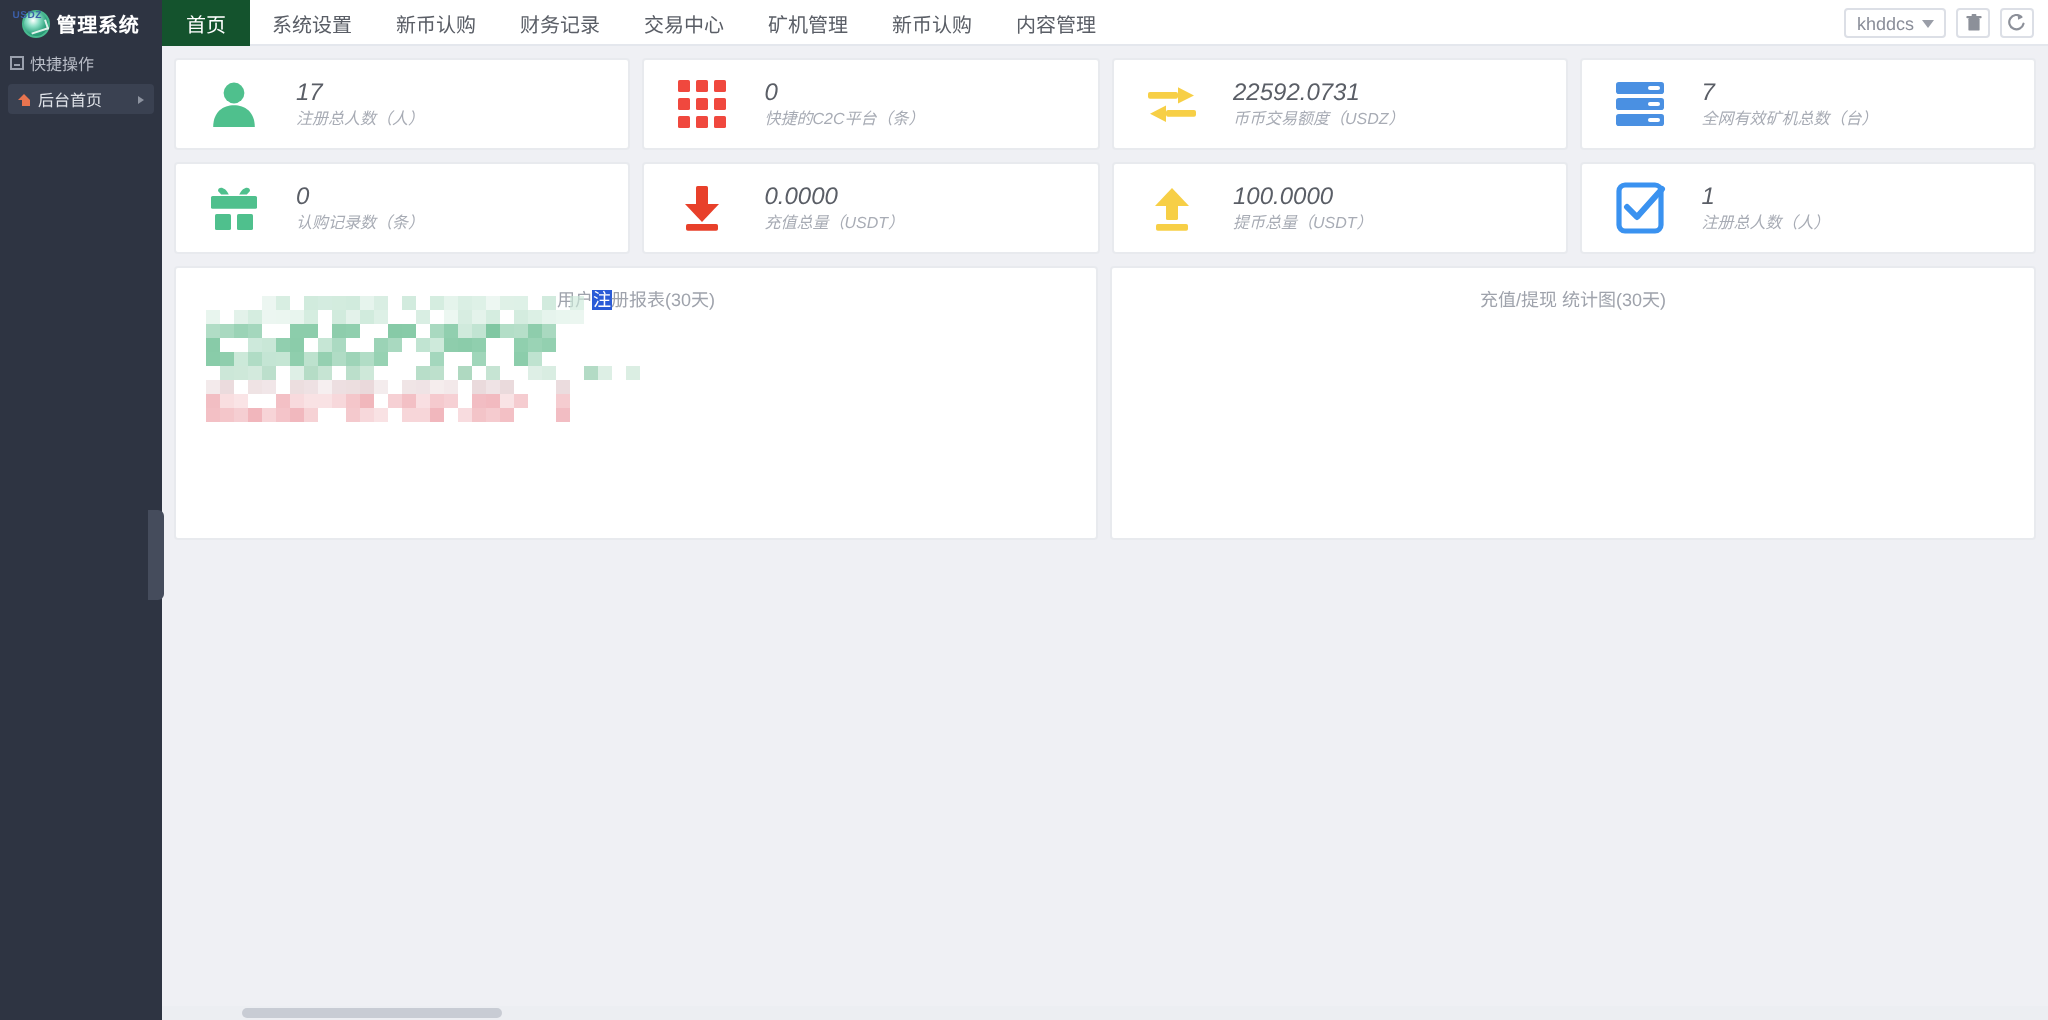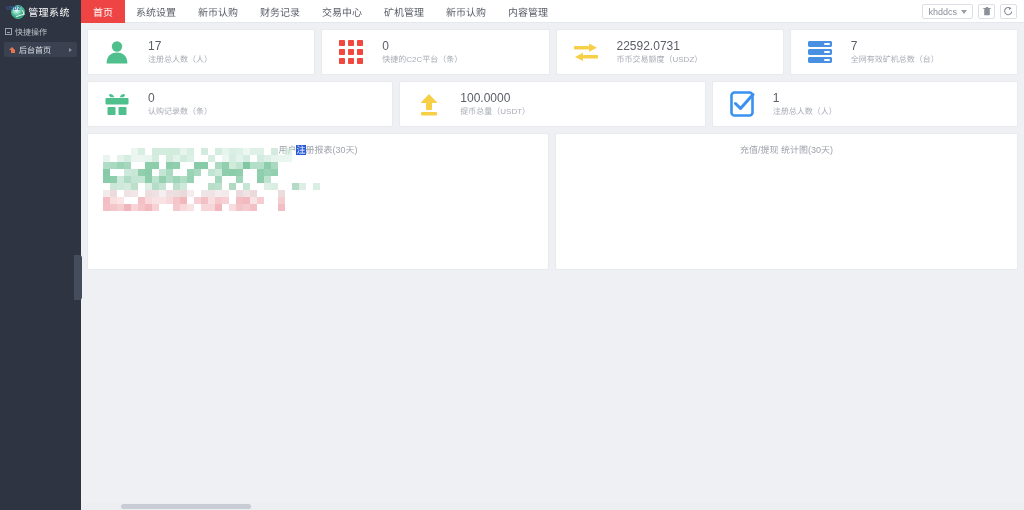--- a/index.html
+++ b/index.html
@@ -40,37 +40,37 @@
     border-right: 1.5px solid #ffffff;
     transform: rotate(-18deg);
     opacity: .85;
   }
   .brand-mark {
     position: absolute; left: -6px; top: -1px;
     font-size: 5px; color: #3c5fa8; font-weight: bold;
     letter-spacing: .3px;
   }
   .brand-text {
-    color: #ffffff; font-size: 10px; font-weight: normal;
+    color: #ffffff; font-size: 10px; font-weight: bold;
     letter-spacing: .4px; white-space: nowrap;
   }
 
   .nav {
     display: flex; align-items: stretch; height: 23px;
     flex: 1 1 auto;
   }
   .nav-item {
     display: flex; align-items: center;
     padding: 0 11px;
     font-size: 10px; color: #5a5e66;
     cursor: pointer; white-space: nowrap;
     height: 23px;
   }
   .nav-item.active {
-    background: #ef4444;
+    background: #14532d;
     color: #ffffff;
     padding: 0 12px;
   }
 
   .topbar-right {
     display: flex; align-items: center; gap: 5px;
     padding-right: 7px; height: 23px;
     flex: 0 0 auto;
   }
   .user-chip {
@@ -199,21 +199,21 @@
     border-radius: 2px;
     display: flex; align-items: center;
     padding: 0 14px; gap: 16px;
   }
   .stat-icon {
     width: 30px; height: 30px;
     flex: 0 0 30px;
     display: flex; align-items: center; justify-content: center;
   }
   .stat-icon svg { display: block; }
-  .stat-body { display: flex; flex-direction: column; gap: 2px; min-width: 0; }
+  .stat-body { display: flex; flex-direction: column; gap: 2px; min-width: 0; font-style: italic; }
   .stat-value {
     font-size: 12px; color: #5a5e66; line-height: 13px;
     white-space: nowrap;
   }
   .stat-label {
     font-size: 8px; color: #a8acb5; line-height: 9px;
     white-space: nowrap;
   }
 
   .panel-row { display: flex; gap: 6px; }
@@ -412,20 +412,35 @@
             <rect x="14.5" y="15" width="8" height="8" rx="0.8"></rect>
           </g>
         </svg>
       </span>
       <span class="stat-body">
         <span class="stat-value">0</span>
         <span class="stat-label">认购记录数（条）</span>
       </span>
     </div>
 
+    <div class="stat-card">
+      <span class="stat-icon">
+        <svg width="24" height="25" viewBox="0 0 24 25">
+          <g fill="#e8402a">
+            <rect x="9" y="1" width="6" height="10" rx="0.8"></rect>
+            <polygon points="3.5,10 20.5,10 12,19"></polygon>
+            <rect x="4" y="20" width="16" height="3.4" rx="0.9"></rect>
+          </g>
+        </svg>
+      </span>
+      <span class="stat-body">
+        <span class="stat-value">0.0000</span>
+        <span class="stat-label">充值总量（USDT）</span>
+      </span>
+    </div>
 
     <div class="stat-card">
       <span class="stat-icon">
         <svg width="24" height="25" viewBox="0 0 24 25">
           <g fill="#f7cf46">
             <polygon points="12,2 20.5,11 3.5,11"></polygon>
             <rect x="9" y="10" width="6" height="8" rx="0.8"></rect>
             <rect x="4" y="20" width="16" height="3.4" rx="0.9"></rect>
           </g>
         </svg>

